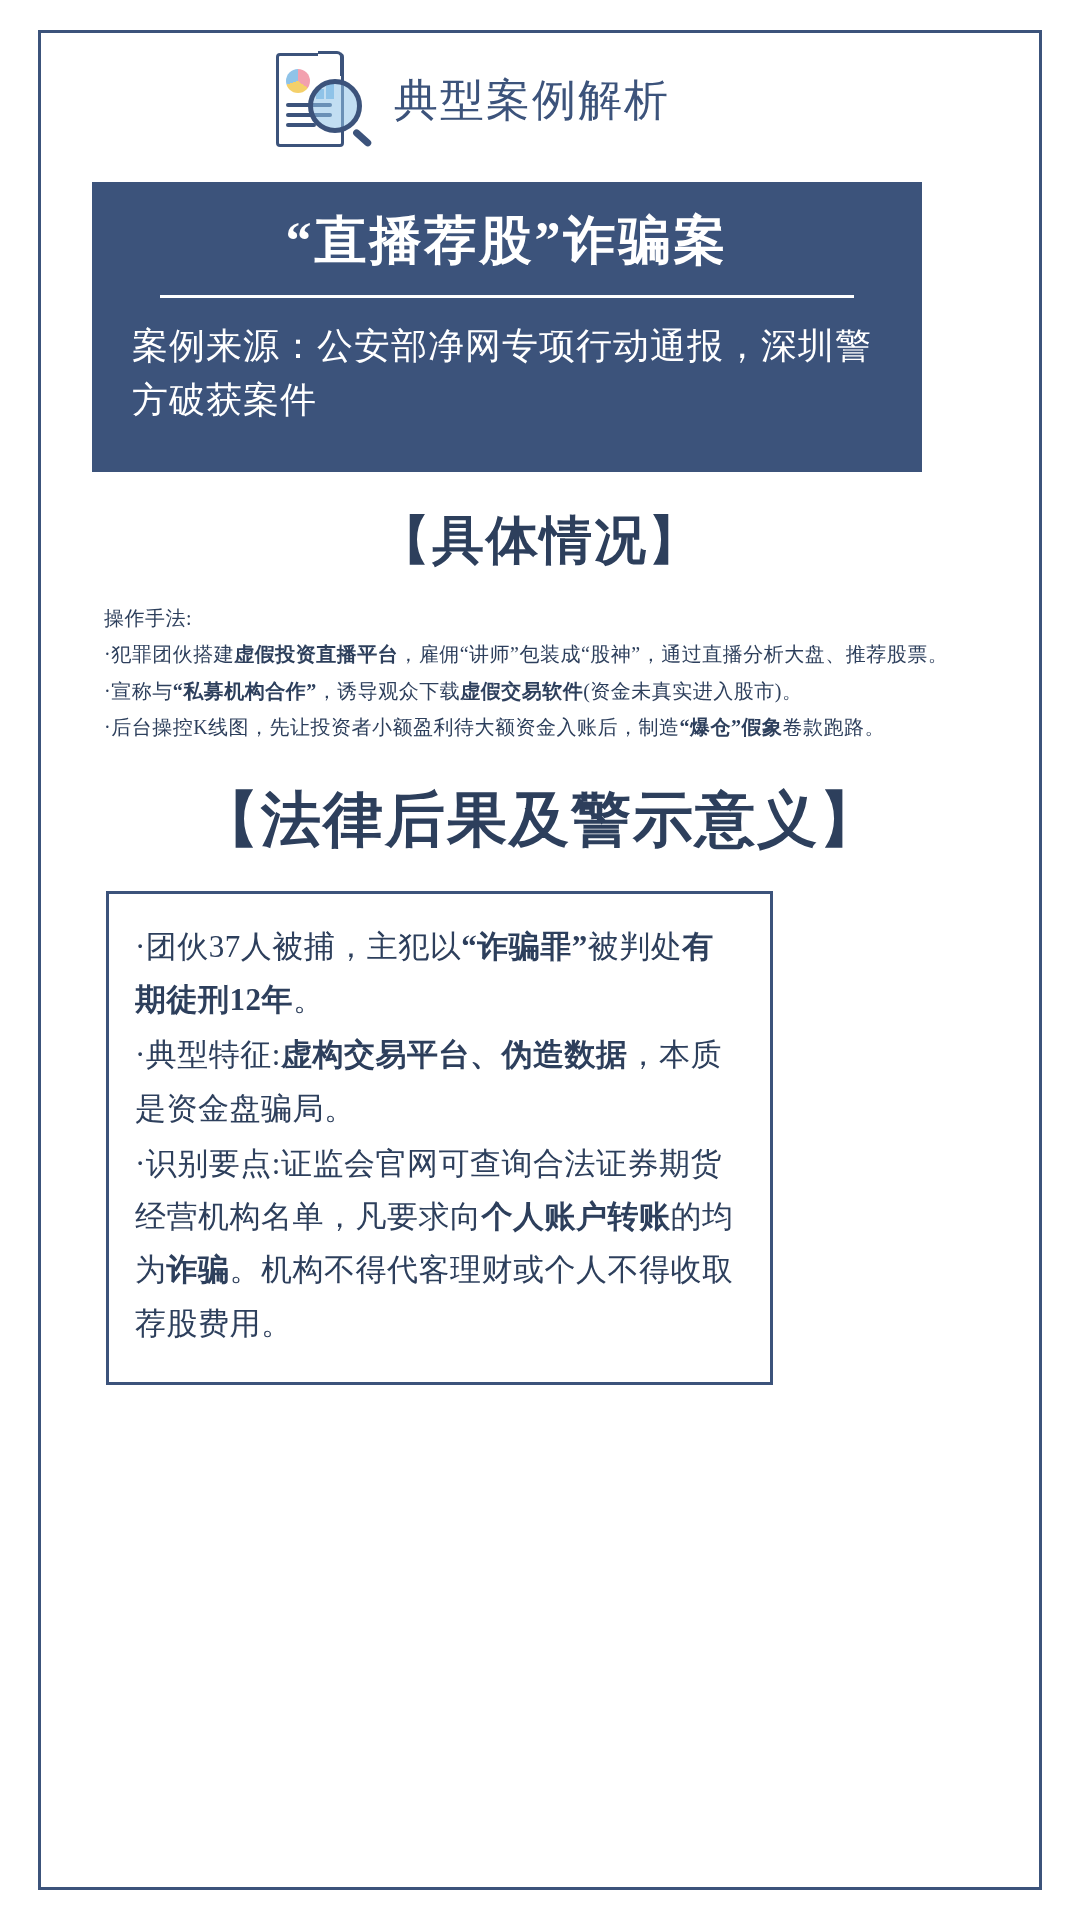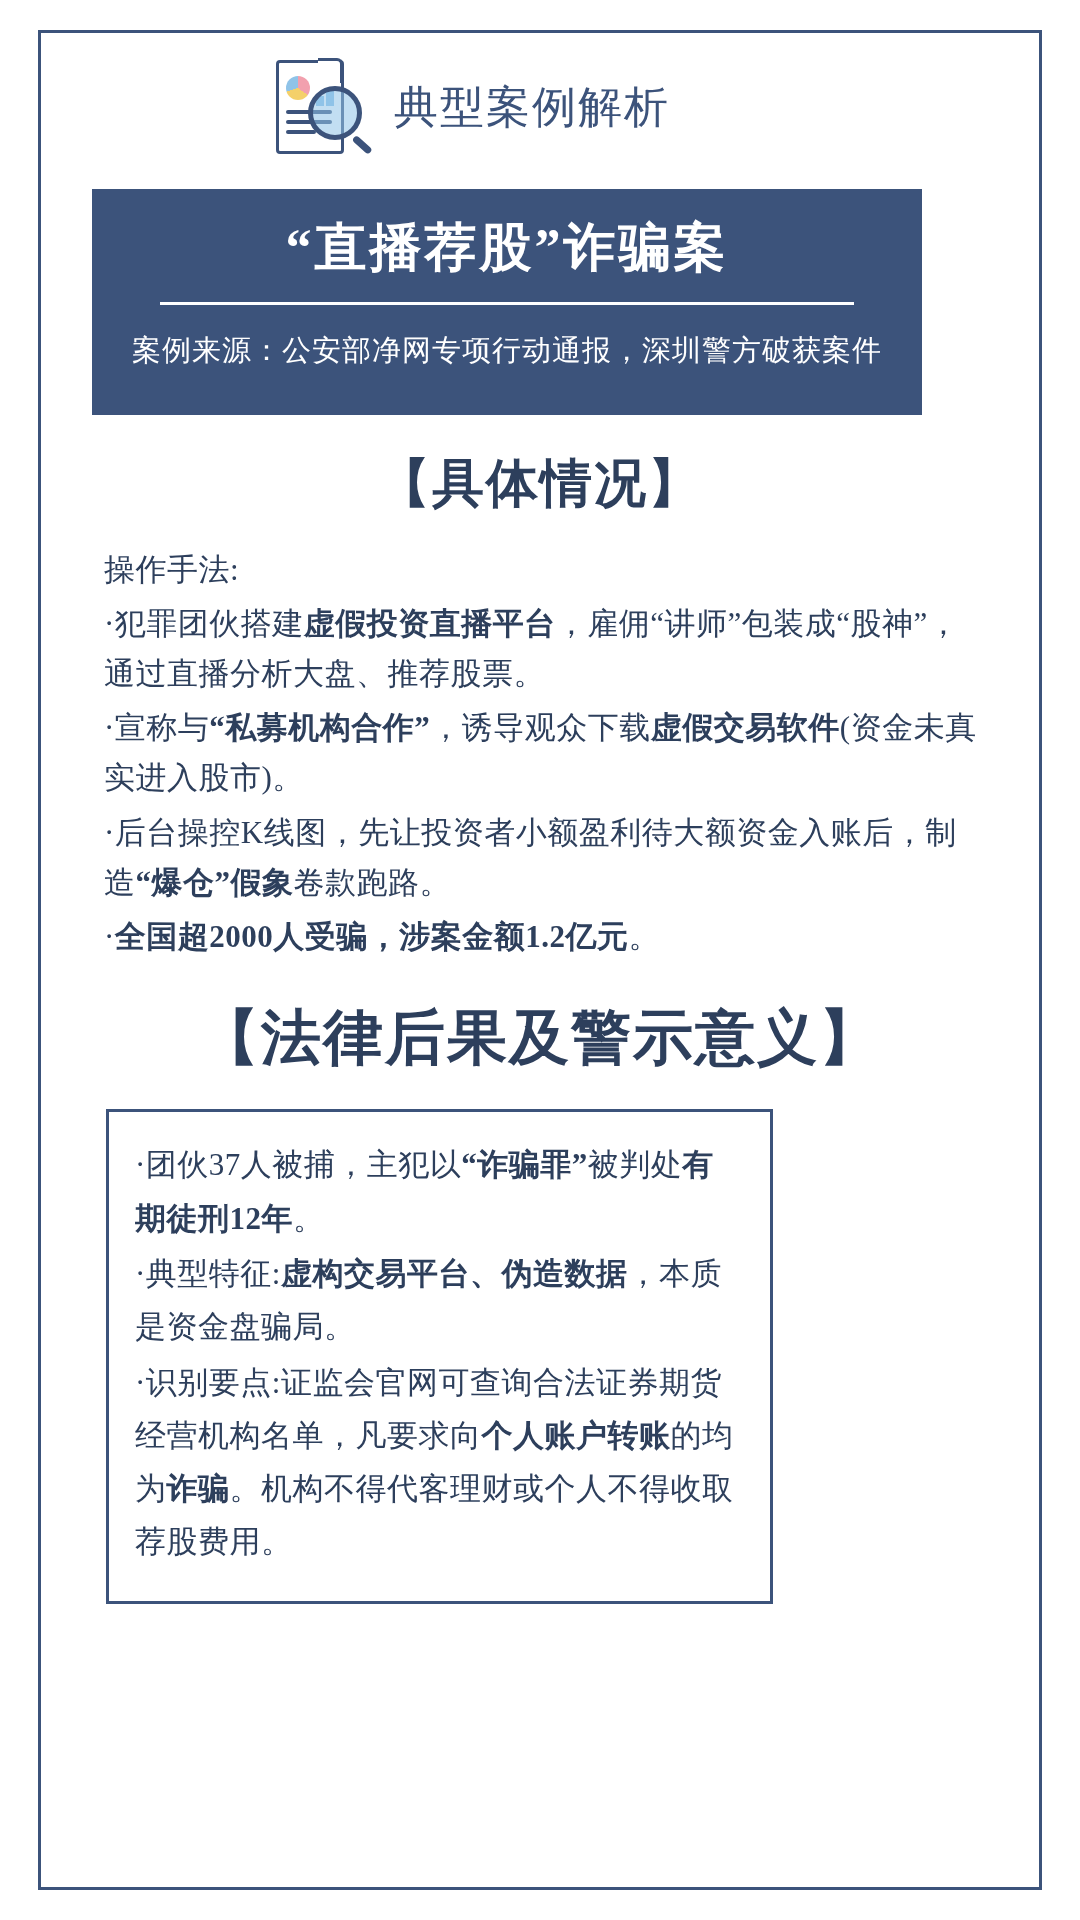--- a/index.html
+++ b/index.html
@@ -26,21 +26,21 @@
     left: 38px;
     top: 30px;
     width: 1004px;
     height: 1860px;
     box-sizing: border-box;
     border: 3px solid #3c537b;
   }
   .content {
     position: absolute;
     left: 92px;
-    top: 47px;
+    top: 40px;
     width: 896px;
   }
 
   
   .header {
     display: flex;
     align-items: center;
     justify-content: flex-start;
     padding-left: 170px;
     height: 120px;
@@ -138,24 +138,24 @@
     letter-spacing: 3px;
     line-height: 1.25;
     font-family: "Liberation Serif", "DejaVu Serif", serif;
   }
   .banner-rule {
     height: 3px;
     background: #ffffff;
     margin: 22px 28px 24px 28px;
   }
   .banner-source {
-    font-size: 29px;
+    font-size: 36px;
     line-height: 1.5;
     letter-spacing: 1px;
-    font-family: Liberation Serif, serif;
+    font-family: Liberation Mono, monospace;
   }
 
   
   .section-title {
     text-align: center;
     font-weight: bold;
     color: #2d3f5c;
     letter-spacing: 2px;
     font-family: "Liberation Serif", "DejaVu Serif", serif;
   }
@@ -167,21 +167,21 @@
     font-size: 60px;
     margin: 36px 0 30px 0;
   }
 
   
   .body-block {
     width: 880px;
     margin-left: 12px;
   }
   .para {
-    font-size: 31px;
+    font-size: 20px;
     line-height: 1.62;
     color: #2d3f5c;
     letter-spacing: 0.5px;
     margin: 0 0 4px 0;
     font-family: "Liberation Serif", "DejaVu Serif", serif;
   }
   .para b {
     font-weight: bold;
     margin-top: 38px;
   }
@@ -231,21 +231,20 @@
       <div class="banner-rule"></div>
       <div class="banner-source">案例来源：公安部净网专项行动通报，深圳警方破获案件</div>
     </div>
 
     <div class="section-title one">【具体情况】</div>
     <div class="body-block">
       <p class="para">操作手法:</p>
       <p class="para">·犯罪团伙搭建<b>虚假投资直播平台</b>，雇佣“讲师”包装成“股神”，通过直播分析大盘、推荐股票。</p>
       <p class="para">·宣称与<b>“私募机构合作”</b>，诱导观众下载<b>虚假交易软件</b>(资金未真实进入股市)。</p>
       <p class="para">·后台操控K线图，先让投资者小额盈利待大额资金入账后，制造<b>“爆仓”假象</b>卷款跑路。</p>
-      <p class="para">·<b>全国超2000人受骗，涉案金额1.2亿元</b>。</p>
     </div>
 
     <div class="section-title two">【法律后果及警示意义】</div>
     <div class="outcome-box">
       <p class="para">·团伙37人被捕，主犯以<b>“诈骗罪”</b>被判处<b>有期徒刑12年</b>。</p>
       <p class="para">·典型特征:<b>虚构交易平台、伪造数据</b>，本质是资金盘骗局。</p>
       <p class="para">·识别要点:证监会官网可查询合法证券期货经营机构名单，凡要求向<b>个人账户转账</b>的均为<b>诈骗</b>。机构不得代客理财或个人不得收取荐股费用。</p>
     </div>
 
   </div>

